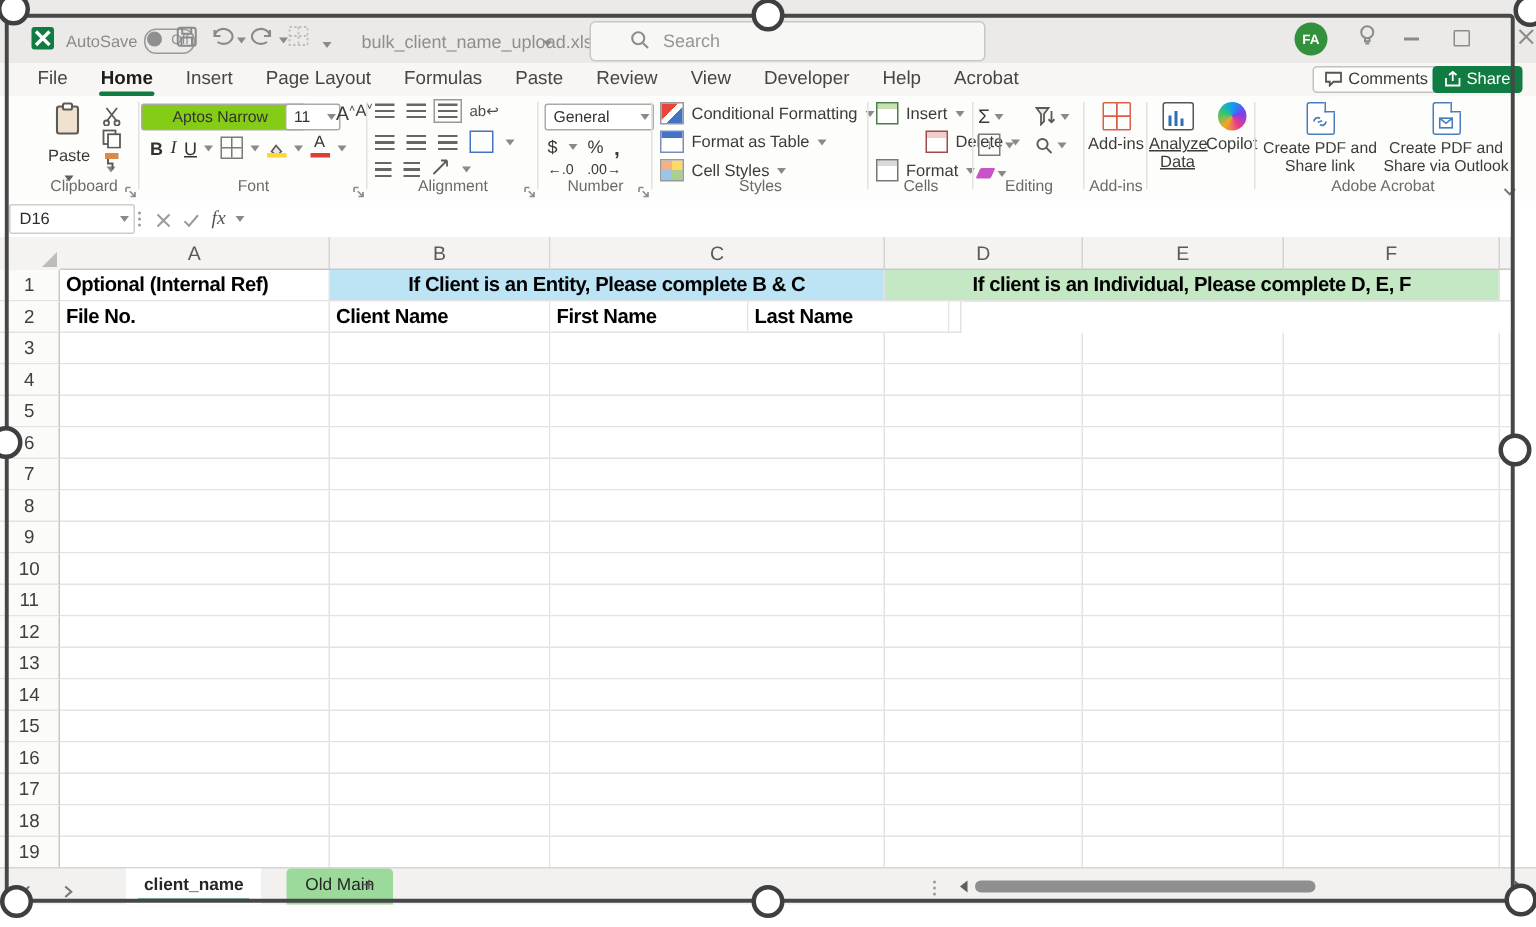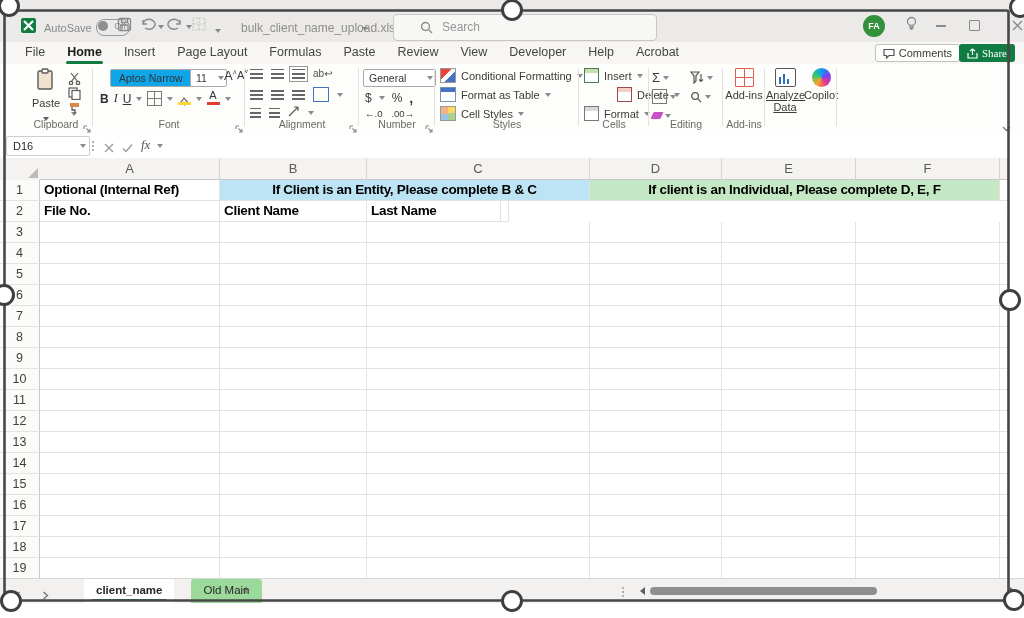--- a/index.html
+++ b/index.html
@@ -31,41 +31,41 @@
   .w-close{left:1012px;top:17px;}
 
   
   .menurow{position:absolute;left:0;top:42px;width:1024px;height:22px;background:#F7F6F4;}
   .mtabs{position:absolute;left:14px;top:0;height:22px;display:flex;align-items:center;text-align:center;}
   .mtab{padding:0 11px;font-size:12.5px;color:#454543;position:relative;height:22px;line-height:21px;}
   .mtab.active{font-weight:bold;color:#1d1d1b;}
   .mtab.active::after{content:"";position:absolute;left:10px;right:10px;bottom:0;height:3px;background:var(--excel-green);border-radius:2px;}
   .comments-btn{position:absolute;right:64px;top:2px;height:16px;border:1px solid #C2C2C0;border-radius:3px;background:#FDFDFC;font-size:11px;color:#3b3b39;padding:0 7px;line-height:16px;}
   .comments-btn svg{vertical-align:-2px;margin-right:4px;}
-  .share-btn{position:absolute;right:9px;top:2px;height:18px;background:var(--excel-green);border-radius:3px;color:#fff;font-size:11px;padding:0 8px;line-height:18px;font-family:Liberation Serif, serif;}
+  .share-btn{position:absolute;right:9px;top:2px;height:18px;background:var(--excel-green);border-radius:3px;color:#fff;font-size:11px;padding:0 8px;line-height:18px;}
   .share-btn svg{vertical-align:-2px;margin-right:4px;}
 
   
   .ribbon{position:absolute;left:0;top:64px;width:1024px;height:70px;background:#FDFDFC;border-bottom:1px solid #D8D6D4;}
   .grp{position:absolute;top:2px;height:66px;}
   .grp .glabel{position:absolute;left:0;right:0;top:52px;text-align:center;font-size:10.5px;color:#6b6a68;}
   .gsep{position:absolute;top:4px;height:58px;width:1px;background:#E4E2E0;}
   .launch{position:absolute;right:1px;top:53px;color:#8a8a8a;}
   .ric{color:#4d4c4a;font-size:11px;}
   .lines{display:inline-block;width:13px;height:10px;background:repeating-linear-gradient(#666 0 1.5px,transparent 1.5px 4.2px);}
   .boxic{display:inline-block;width:13px;height:13px;border:1px solid #7a7a78;}
 
   
   .paste-big{position:absolute;left:8px;top:2px;width:36px;text-align:center;}
   .paste-lb{font-size:11px;color:#3c3b39;margin-top:2px;}
   .clip-mini{position:absolute;left:48px;top:5px;}
   .clip-mini > div{height:15px;}
 
   
-  .fname-box{position:absolute;left:16px;top:3px;width:88px;height:16px;border:1px solid #ABAAA8;border-radius:2px;background:#0ea5e9;font-size:10.5px;color:#333;line-height:16px;padding-left:8px;}
+  .fname-box{position:absolute;left:0;top:3px;width:88px;height:16px;border:1px solid #ABAAA8;border-radius:2px;background:#84cc16;font-size:10.5px;color:#333;line-height:16px;padding-left:20px;}
   .fname-box .cv{position:absolute;right:2px;top:6px;}
   .fsize-box{position:absolute;left:96px;top:3px;width:30px;height:16px;border:1px solid #ABAAA8;border-radius:2px;background:#fff;font-size:10.5px;color:#333;line-height:16px;padding-left:5px;}
   .fsize-box .cv{position:absolute;right:2px;top:6px;}
   .fbig{position:absolute;top:2px;font-size:13px;color:#3c3b39;}
   .frow2{position:absolute;left:6px;top:25px;display:flex;align-items:center;gap:5px;}
   .bld{font-weight:bold;font-size:12px;color:#333;}
   .itl{font-style:italic;font-family:"Liberation Serif",serif;font-size:12px;color:#333;}
   .und{text-decoration:underline;font-size:12px;color:#333;}
   .swatch{display:inline-block;width:13px;height:13px;position:relative;}
   .swatch .bar{position:absolute;left:0;bottom:0;width:13px;height:3px;}
@@ -450,20 +450,36 @@
         <span class="analyze-ic"><i style="left:3px;height:7px;"></i><i style="left:7px;height:10px;"></i><i style="left:11px;height:5px;"></i></span>
         <div style="line-height:12px;">Analyze Data</div>
       </div>
       <div class="bigbtn" style="left:38px;width:34px;">
         <span class="copilot-ic"></span>
         <div>Copilot</div>
       </div>
     </div>
     <div class="gsep" style="left:836px;"></div>
 
+    <div class="grp" style="left:838px;width:168px;">
+      <div class="acrobtn" style="left:0;">
+        <span class="pdfic"><svg width="10" height="8" viewBox="0 0 10 8" style="position:absolute;left:3px;top:8px;" fill="none" stroke="#4a7ebb" stroke-width="1.2">
+              <path d="M1 4 a2.5 2.5 0 0 1 4-2 M9 4 a2.5 2.5 0 0 1 -4 2 M3.5 4.5 L6.5 3.5"></path>
+            </svg></span>
+        <div>Create PDF and Share link</div>
+      </div>
+      <div class="acrobtn" style="left:84px;">
+        <span class="pdfic"><svg width="10" height="8" viewBox="0 0 10 8" style="position:absolute;left:3px;top:9px;" fill="none" stroke="#4a7ebb" stroke-width="1.1">
+              <rect x="0.8" y="0.8" width="8.4" height="6.4"></rect>
+              <path d="M1 1 l4 3.2 L9 1"></path>
+            </svg></span>
+        <div>Create PDF and Share via Outlook</div>
+      </div>
+      <div class="glabel">Adobe Acrobat</div>
+    </div>
     <span class="rib-collapse"><svg width="9" height="6" viewBox="0 0 9 6" fill="none" stroke="#777" stroke-width="1.3">
           <path d="M1 1 l3.5 3.5 L8 1"></path>
         </svg></span>
   </div>
 
   <div class="fbar">
     <div class="namebox"><span>D16</span><span class="cv"></span></div>
     <span class="dots3 fb-dots"></span>
     <span class="fb-x"><svg width="10" height="10" viewBox="0 0 10 10">
           <path d="M1 1 L9 9 M9 1 L1 9" stroke="#9a9a9a" stroke-width="1.3"></path>
@@ -511,20 +527,21 @@
     <div class="cellsarea">
       <div class="crow">
         <div class="cell hcell" style="width:180px;">Optional (Internal Ref)</div>
         <div class="cell banner b-entity" style="width:370px;">If Client is an Entity, Please complete B &amp; C</div>
         <div class="cell banner b-indiv" style="width:410px;">If client is an Individual, Please complete D, E, F</div>
         <div class="cell" style="width:8px;"></div>
       </div>
       <div class="crow">
         <div class="cell hcell" style="width:180px;">File No.</div>
         <div class="cell hcell" style="width:147px;">Client Name</div>
+        <div class="cell hcell" style="width:132px;">First Name</div>
         <div class="cell hcell" style="width:134px;">Last Name</div>
         <div class="cell" style="width:8px;"></div>
       </div>
       <div>
           <div class="crow">
             <div class="cell" style="width: 180px;"></div>
             <div class="cell" style="width: 147px;"></div>
             <div class="cell" style="width: 223px;"></div>
             <div class="cell" style="width: 132px;"></div>
             <div class="cell" style="width: 134px;"></div>

